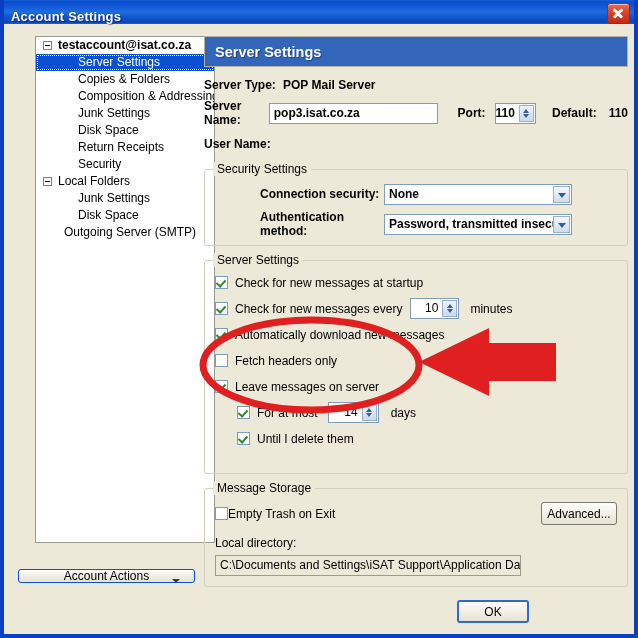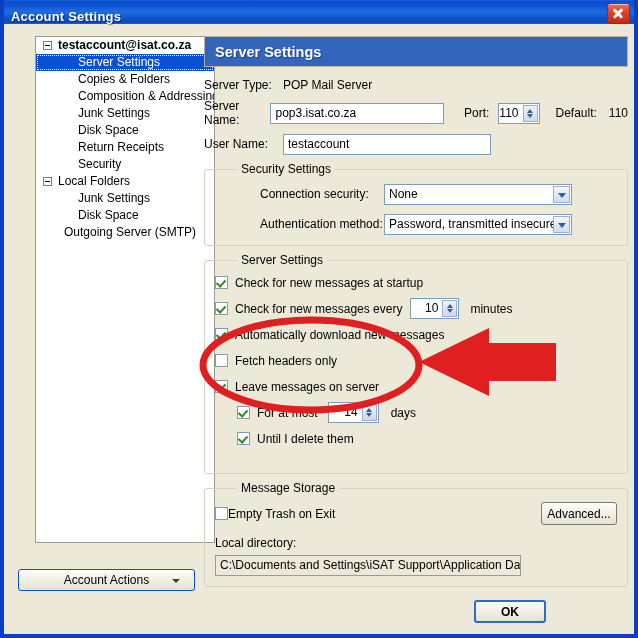--- a/index.html
+++ b/index.html
@@ -115,21 +115,21 @@
     background: #0a50d2;
     color: #ffffff;
     outline: 1px dotted #ffffff;
     outline-offset: -2px;
   }
 
   
   #account-actions {
     position: absolute;
     left: 14px; top: 543px;
-    width: 177px; height: 22px;
+    width: 177px; height: 14px;
     background: linear-gradient(to bottom, #fdfdfc 0%, #f2f0e6 45%, #e6e2d0 100%);
     border: 1px solid #0a50d2;
     border-radius: 3px;
     box-sizing: border-box;
     display: flex; align-items: center; justify-content: center;
     font-size: 12px;
     cursor: pointer;
     position: absolute;
   }
   #account-actions .aa-label { text-decoration: none; }
@@ -154,21 +154,21 @@
     border: 1px solid #b5b2a5;
     box-sizing: border-box;
     display: flex; align-items: center;
     padding-left: 10px;
     color: #ffffff;
     font-weight: bold;
     font-size: 14.5px;
     text-shadow: 1px 1px 1px rgba(0,0,0,.35);
   }
 
-  .row { display: flex; align-items: center; }
+  .row { display: flex; align-items: center; font-weight: bold; }
 
   #srv-type-row { margin-top: 10px; height: 16px; }
   #srv-type-row .lab { width: 72px; }
   #srv-type-row .val { margin-left: 7px; }
 
   #srv-name-row { margin-top: 9px; height: 22px; }
   #srv-name-row .lab { width: 72px; }
 
   #user-name-row { margin-top: 9px; height: 22px; }
   #user-name-row .lab { width: 72px; }
@@ -237,21 +237,20 @@
     border-radius: 3px;
     box-sizing: border-box;
     margin-top: 14px;
   }
   .group > .gtitle {
     position: absolute;
     left: 8px; top: -8px;
     background: #ece9d8;
     padding: 0 4px;
     font-size: 12px;
-    margin-left: 24px;
   }
   .group > .gbody { padding: 13px 10px 10px 10px; }
 
   
   .combo {
     position: relative;
     display: inline-block;
     height: 21px;
     background: #ffffff;
     border: 1px solid #7f9db9;
@@ -343,21 +342,21 @@
   #ok-btn, #cancel-btn {
     position: absolute;
     height: 23px; width: 72px;
     box-sizing: border-box;
     border-radius: 3px;
     background: linear-gradient(to bottom, #fdfdfc 0%, #f3f1e8 45%, #e6e2d2 100%);
     display: flex; align-items: center; justify-content: center;
     font-size: 12px;
     cursor: pointer;
   }
-  #ok-btn { left: 470px; top: 574px; border: 2px solid #2e6bd0; font-weight: bold; }
+  #ok-btn { left: 453px; top: 574px; border: 2px solid #2e6bd0; }
   #cancel-btn { left: 549px; top: 574px; border: 1px solid #7b7a70; }
 
   
   #annotations {
     position: absolute;
     left: 0; top: 0;
     width: 638px; height: 638px;
     pointer-events: none;
   }
 </style>
@@ -450,21 +449,20 @@
         <span class="spin" id="port-spin" style="width:47px">
           <span class="sv">110</span>
           <span class="btns"></span>
         </span>
         <span class="default-label">Default:</span>
         <span class="default-value">110</span>
       </div>
 
       <div class="row" id="user-name-row">
         <span class="lab">User Name:</span>
-        <div class="tfield" id="user-name-input">testaccount</div>
       </div>
 
       <div class="group">
         <span class="gtitle">Security Settings</span>
         <div class="gbody">
           <div class="row" id="sec-conn-row">
             <span class="lab">Connection security:</span>
             <span class="combo" id="conn-combo">
               <span class="cv">None</span>
               <span class="carrow"></span>

